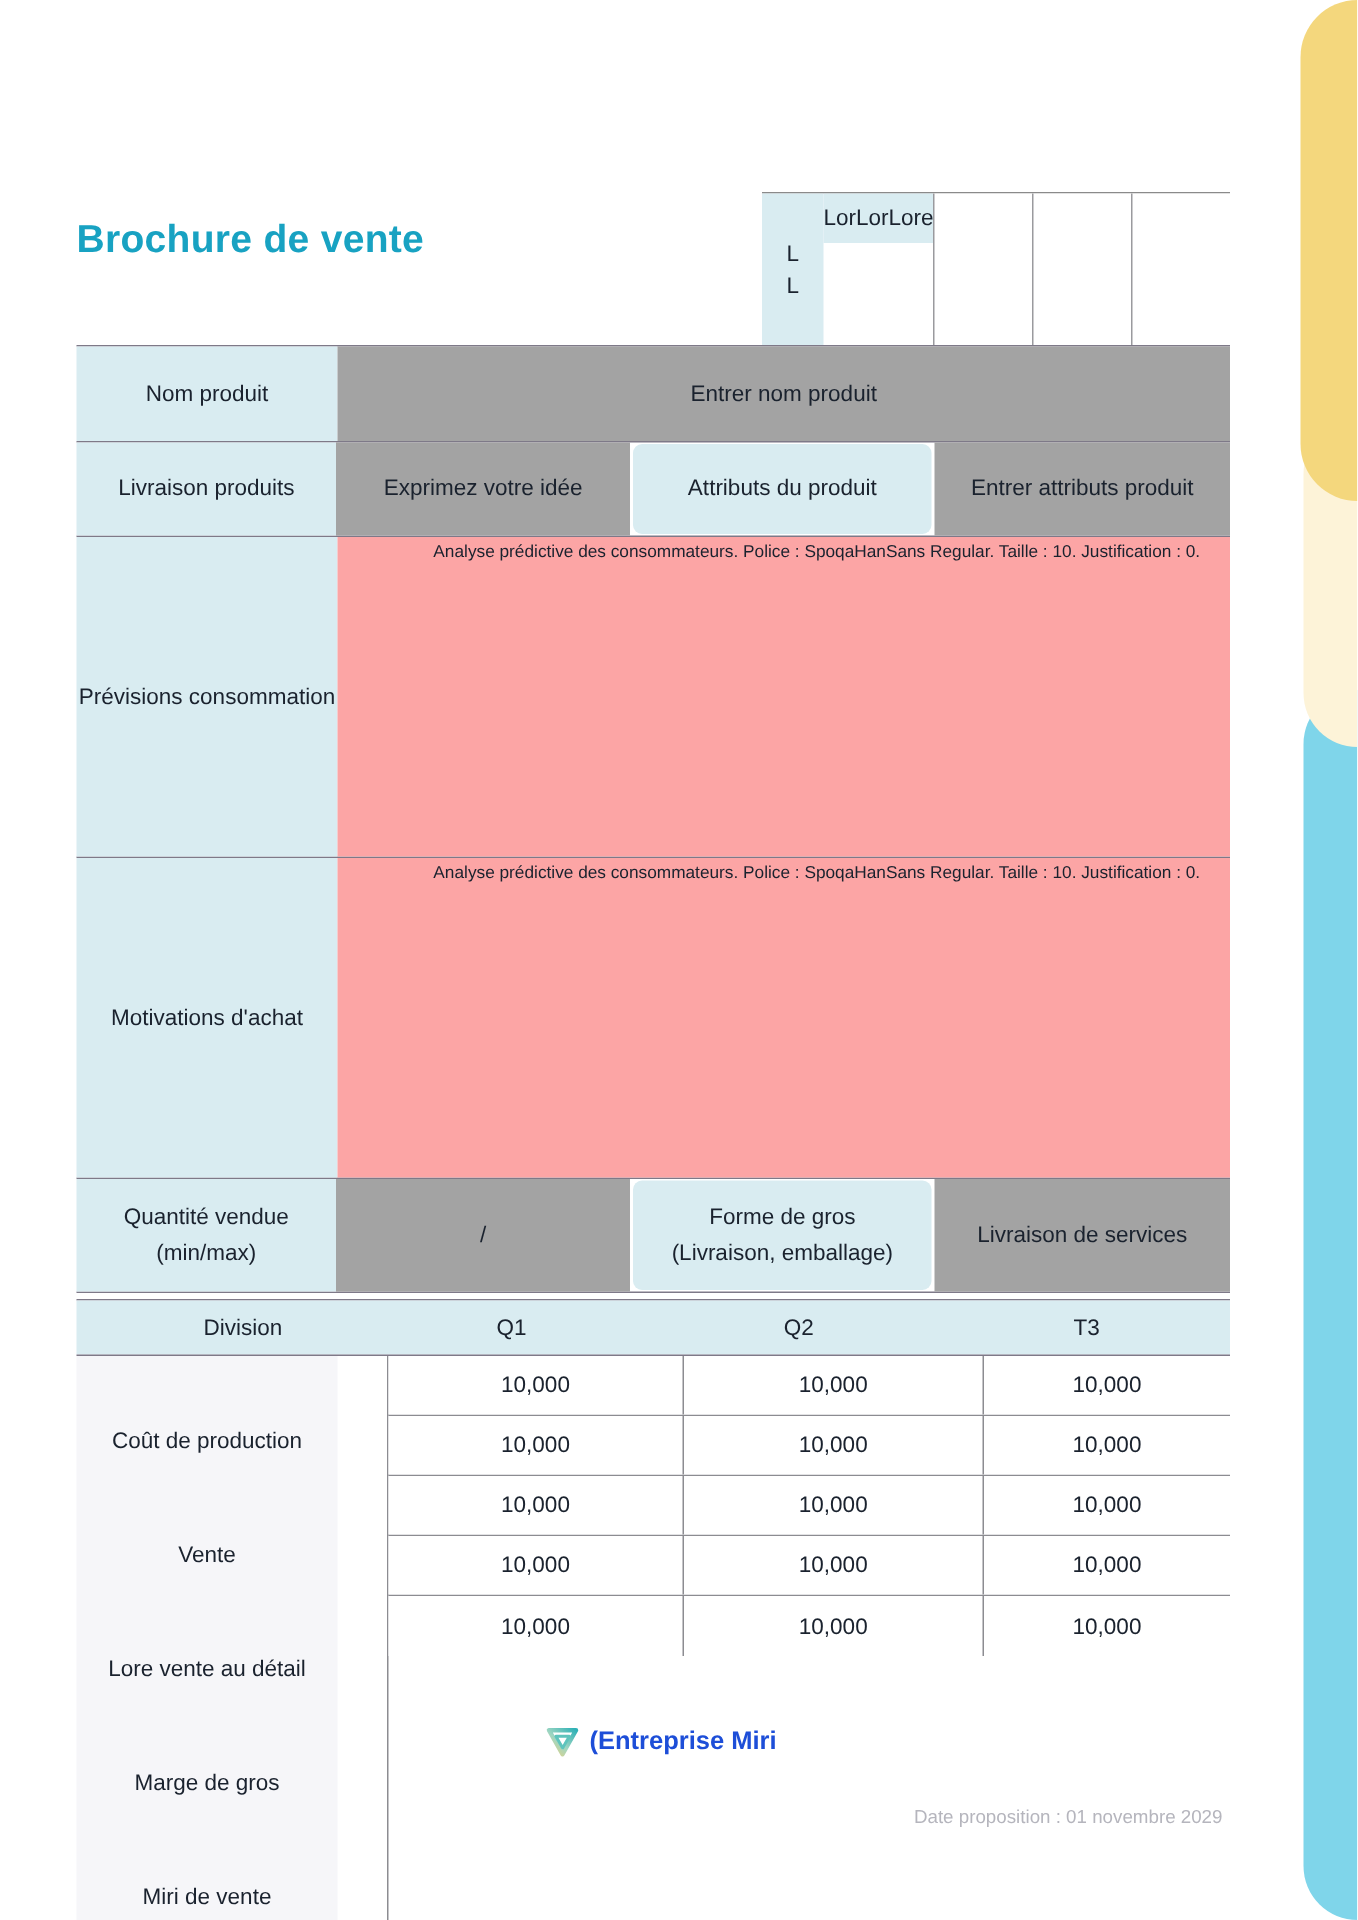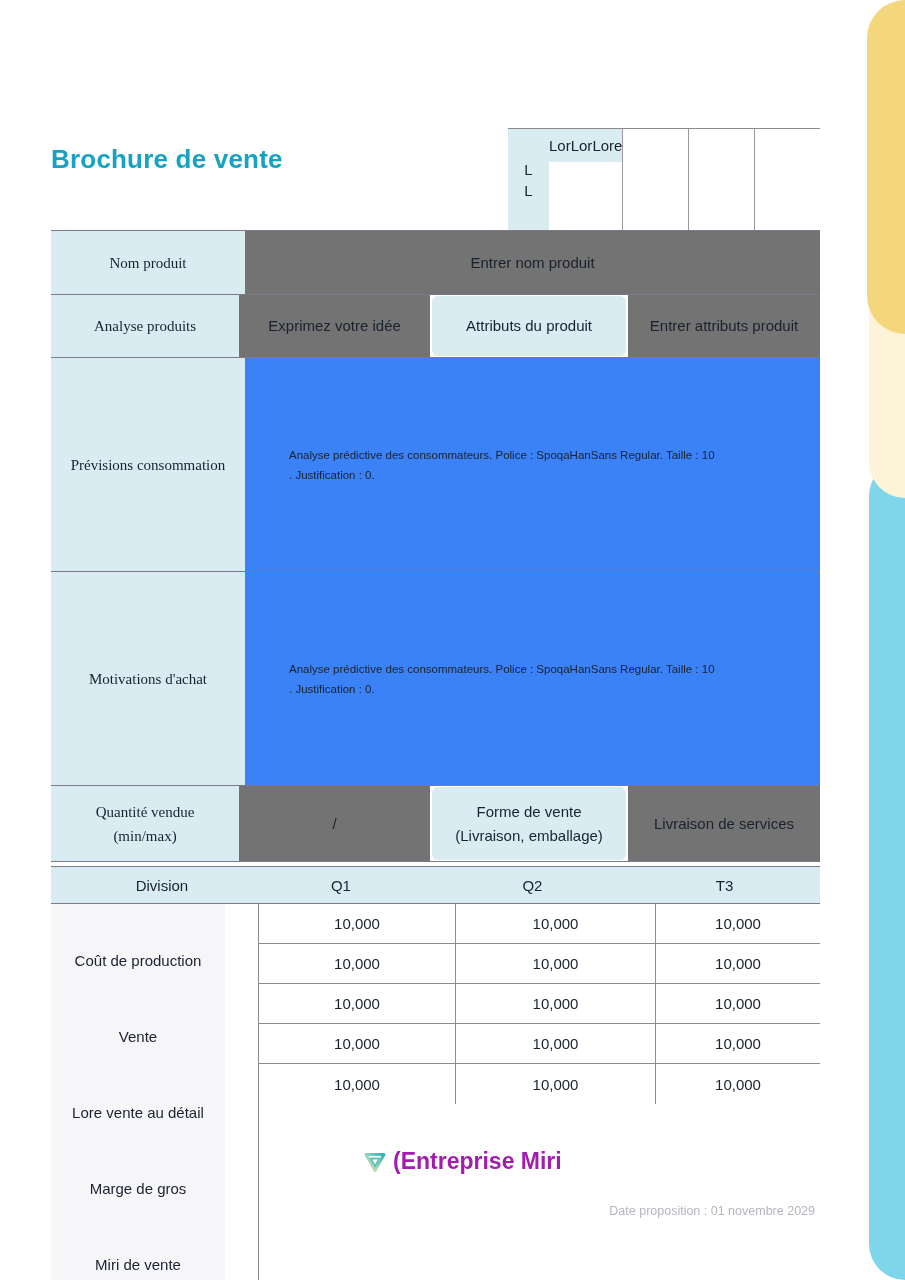--- a/index.html
+++ b/index.html
@@ -29,28 +29,28 @@
   .mini-side{width:41px;background:var(--cellblue);display:flex;flex-direction:column;align-items:center;justify-content:center;gap:4px;font-size:15px;}
   .mini-right{flex:1;display:flex;flex-direction:row;}
   .mini-head{height:33px;background:var(--cellblue);display:flex;}
   .mini-hcell{flex:1;display:flex;align-items:center;justify-content:center;font-size:15px;}
   .mini-body{flex:1;display:flex;border-bottom:0;}
   .mini-bcell{flex:1;background:#fff;border-left:1px solid #9a9a9e;}
 
   
   .form-table{position:absolute;left:51px;top:230px;width:769px;border-top:1px solid var(--hline);}
   .f-row{display:flex;border-bottom:1px solid var(--hline);}
-  .lbl{width:194px;background:var(--cellblue);display:flex;flex-direction:column;align-items:center;justify-content:center;font-size:15px;font-weight:500;text-align:center;line-height:24px;font-family:Liberation Serif, serif;}
-  .val{display:flex;flex-direction:column;align-items:center;justify-content:center;font-size:15px;text-align:center;line-height:24px;background:#737373;}
+  .lbl{width:174px;background:var(--cellblue);display:flex;flex-direction:column;align-items:center;justify-content:center;font-size:15px;font-weight:500;text-align:center;line-height:24px;}
+  .val{display:flex;flex-direction:column;align-items:center;justify-content:center;font-size:15px;text-align:center;line-height:24px;background:#a3a3a3;}
   .grow{flex:1;}
   .c1{width:197px;}
   .c2{width:200px;}
   .c3{width:198px;}
   .bluecell{background:var(--cellblue);border-radius:6px;margin:1px 2px;font-weight:500;}
-  .textcell{flex:1;display:flex;flex-direction:column;justify-content:center;padding-left:44px;font-size:11.5px;line-height:20px;background:#3b82f6;}
+  .textcell{flex:1;display:flex;flex-direction:row;justify-content:center;padding-left:44px;font-size:11.5px;line-height:20px;background:#fca5a5;}
 
   
   .div-table{position:absolute;left:51px;top:866px;width:769px;border-top:1px solid var(--hline);border-bottom:1px solid var(--hline);}
   .d-head{height:36px;background:var(--cellblue);display:flex;align-items:center;font-size:15px;font-weight:500;padding-left:27px;}
   .d-head .h0{width:174px;text-align:center;}
   .d-head .h1{width:197px;text-align:center;}
   .d-head .h2{width:200px;text-align:center;}
   .d-head .h3{width:198px;text-align:center;}
   .d-body{display:flex;border-top:1px solid var(--hline);}
   .d-labels{width:174px;background:var(--graycol);display:flex;flex-direction:column;}
@@ -58,21 +58,21 @@
   .d-values{flex:1;display:flex;flex-direction:column;border-left:1px solid var(--vline);margin-left:33px;}
   .d-vrow{height:40px;display:flex;border-bottom:1px solid var(--vline);}
   .d-vrow:last-child{border-bottom:0;}
   .d-cell{display:flex;align-items:center;justify-content:center;font-size:15px;background:#fff;}
   .d-cell.v0{width:196px;}
   .d-cell.v1{width:200px;border-left:1px solid var(--vline);}
   .d-cell.v2{flex:1;border-left:1px solid var(--vline);}
 
   
   .footer{position:absolute;left:362px;top:1148px;display:flex;align-items:center;gap:5px;}
-  .footer .company{font-size:23px;font-weight:600;color:#a21caf;}
+  .footer .company{font-size:17px;font-weight:600;color:#1d4ed8;}
   .logo{display:inline-flex;}
   .date-note{position:absolute;right:90px;top:1204px;font-size:12.5px;color:var(--datecolor);}
 </style>
 </head>
 <body>
 
 <div class="page">
 
   <div class="decor decor-yellow"></div>
   <div class="decor decor-cream"></div>
@@ -100,21 +100,21 @@
   </div>
 
   <div class="form-table">
 
     <div class="f-row" style="height:64px">
       <div class="lbl">Nom produit</div>
       <div class="val grow">Entrer nom produit</div>
     </div>
 
     <div class="f-row" style="height:63px">
-      <div class="lbl">Analyse produits</div>
+      <div class="lbl">Livraison produits</div>
       <div class="val c1">Exprimez votre idée</div>
       <div class="val c2 bluecell">Attributs du produit</div>
       <div class="val c3">Entrer attributs produit</div>
     </div>
 
     <div class="f-row" style="height:214px">
       <div class="lbl">Prévisions consommation</div>
       <div class="textcell">
         <div>Analyse prédictive des consommateurs. Police : SpoqaHanSans Regular. Taille : 10</div>
         <div>. Justification : 0.</div>
@@ -129,21 +129,21 @@
       </div>
     </div>
 
     <div class="f-row" style="height:76px">
       <div class="lbl">
         <span>Quantité vendue</span>
         <span>(min/max)</span>
       </div>
       <div class="val c1">/</div>
       <div class="val c2 bluecell">
-        <span>Forme de vente</span>
+        <span>Forme de gros</span>
         <span>(Livraison, emballage)</span>
       </div>
       <div class="val c3">Livraison de services</div>
     </div>
 
   </div>
 
   <div class="div-table">
     <div class="d-head">
       <div class="h0">Division</div>

